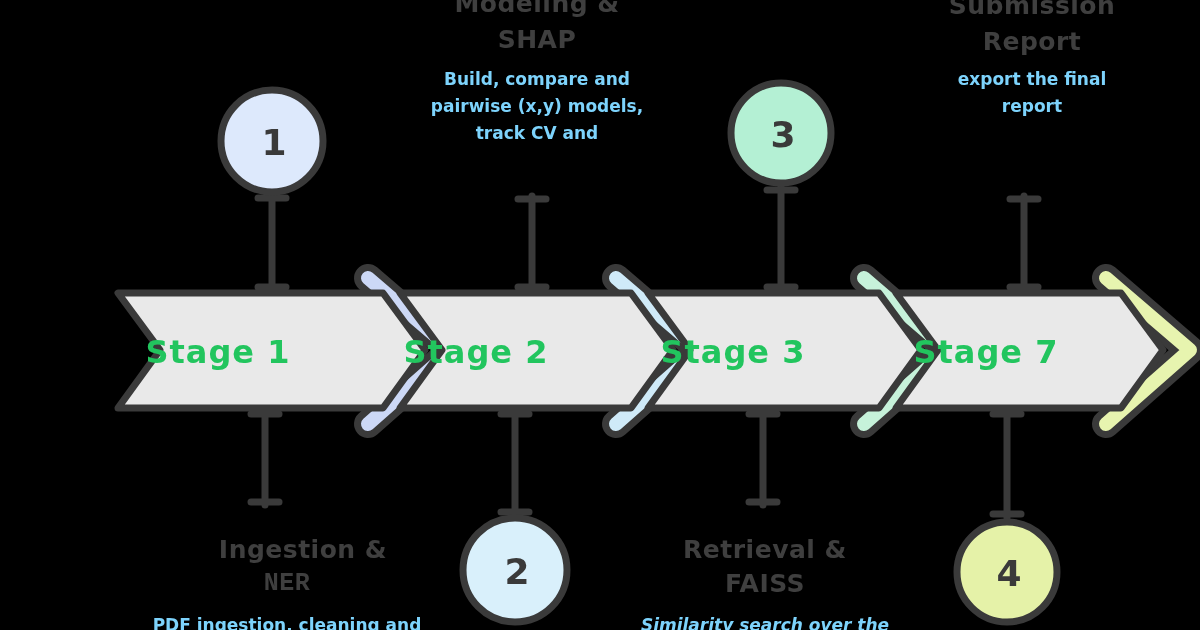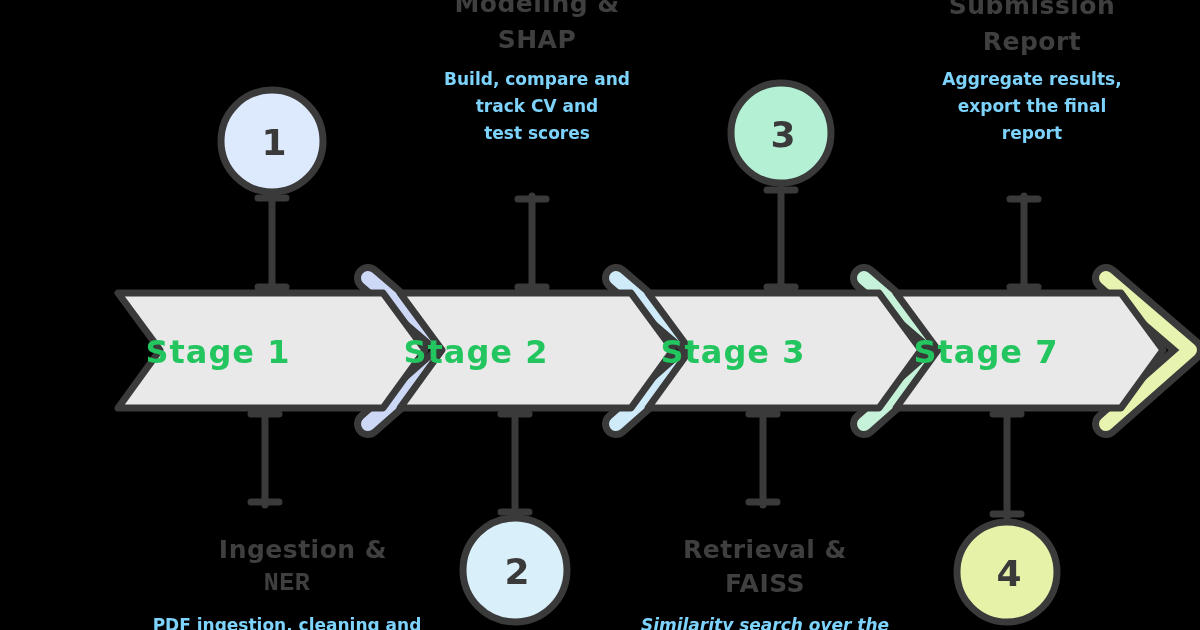--- a/index.html
+++ b/index.html
@@ -100,30 +100,29 @@
 <div class="circle-num" style="left:274px;top:142px;">1</div>
 <div class="circle-num" style="left:517px;top:571px;">2</div>
 <div class="circle-num" style="left:783px;top:134px;">3</div>
 <div class="circle-num" style="left:1009px;top:573px;">4</div>
 
 <div>
   <div class="txt title-line" style="left:537px;top:-12px;">Modeling &amp;</div>
   <div class="txt title-line" style="left:537px;top:24px;">SHAP</div>
   <div class="txt body-block" style="left:537px;top:66px;">
     <div>Build, compare and</div>
+    <div>pairwise (x,y) models,</div>
     <div>track CV and</div>
-    <div>test scores</div>
   </div>
 </div>
 
 <div>
   <div class="txt title-line" style="left:1032px;top:-10px;">Submission</div>
   <div class="txt title-line" style="left:1032px;top:26px;">Report</div>
   <div class="txt body-block" style="left:1032px;top:66px;">
-    <div>Aggregate results,</div>
     <div>export the final</div>
     <div>report</div>
   </div>
 </div>
 
 <div>
   <div class="txt title-line" style="left:303px;top:534px;">Ingestion &amp;</div>
   <div class="txt title-line" style="left:287px;top:568px;font-family:Liberation Mono, monospace;">NER</div>
   <div class="clip-bottom" style="left:137px;top:612px;width:300px;height:18px;">
     <div class="txt body-block" style="left:150px;top:0;">PDF ingestion, cleaning and</div>

